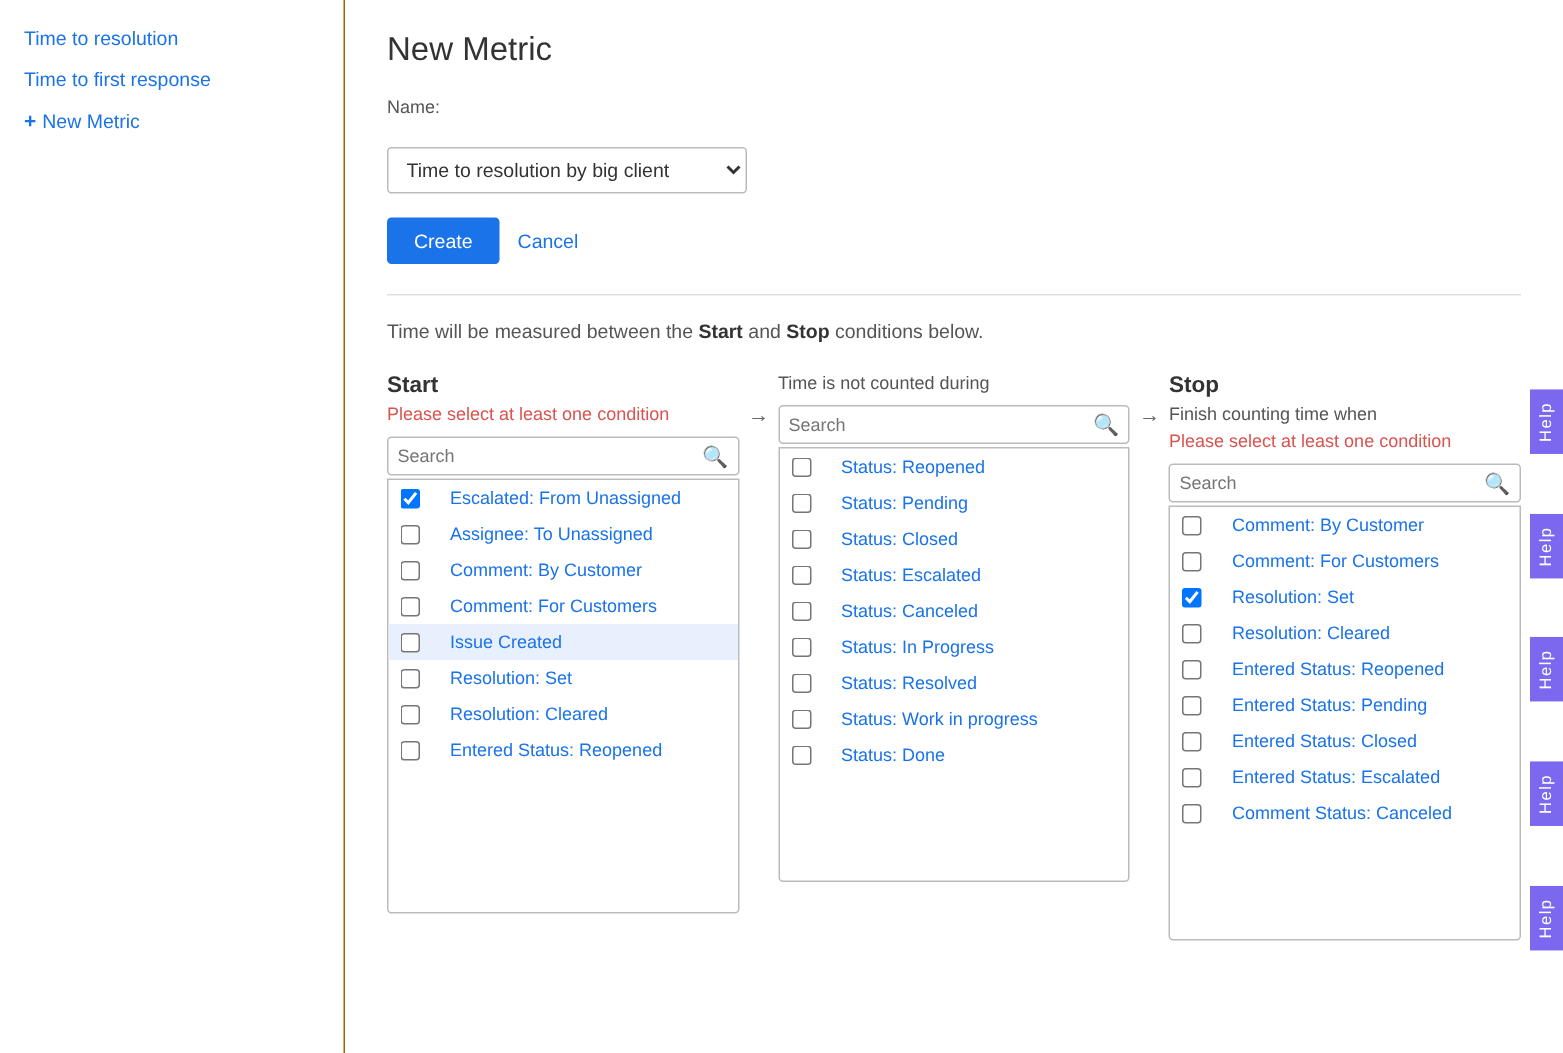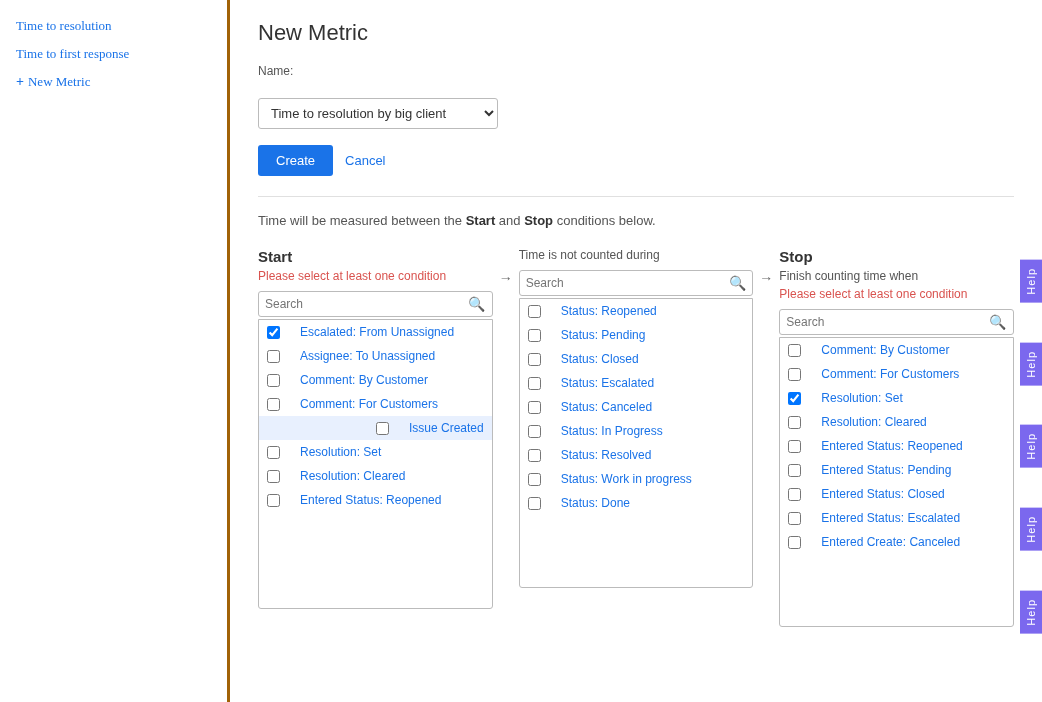--- a/index.html
+++ b/index.html
@@ -5,22 +5,21 @@
     * { box-sizing: border-box; margin: 0; padding: 0; }
     body { font-family: Arial, sans-serif; font-size: 13px; color: #333; background: #fff; overflow: hidden; }
 
     .layout { display: flex; height: 702px; width: 1042px; }
 
     
     .sidebar {
       width: 230px;
       min-width: 230px;
       padding: 12px 0;
-      border-right: 3px solid #a16207;
-      font-family: Liberation Serif, serif;
+      border-right: 1px solid #a16207;
     }
     .sidebar-item {
       padding: 6px 16px;
       cursor: pointer;
       color: #1a73e8;
       font-size: 13px;
     }
     .sidebar-new-metric {
       padding: 6px 16px;
       color: #1a73e8;
@@ -167,21 +166,21 @@
     }
 
     .list-item {
       display: flex;
       align-items: center;
       padding: 5px 8px;
       gap: 20px;
       cursor: pointer;
       font-size: 12px;
     }
-    .list-item.highlighted { background: #e8f0fe; justify-content: flex-end; }
+    .list-item.highlighted { background: #e8f0fe; }
     .list-item input[type="checkbox"] {
       margin: 0;
       cursor: pointer;
       flex-shrink: 0;
     }
     .list-item-label {
       color: #1a73e8;
       font-size: 12px;
     }
 
@@ -373,21 +372,21 @@
             <div class="list-item">
               <input type="checkbox" style="">
               <span class="list-item-label">Entered Status: Closed</span>
             </div>
             <div class="list-item">
               <input type="checkbox" style="">
               <span class="list-item-label">Entered Status: Escalated</span>
             </div>
             <div class="list-item">
               <input type="checkbox" style="">
-              <span class="list-item-label">Entered Create: Canceled</span>
+              <span class="list-item-label">Comment Status: Canceled</span>
             </div>
           </div>
       </div>
 
     </div>
 
     <div style="position:fixed; right:0; top:260px; display:flex; flex-direction:column; gap:40px;">
       <button class="help-btn">Help</button>
       <button class="help-btn">Help</button>
       <button class="help-btn">Help</button>

